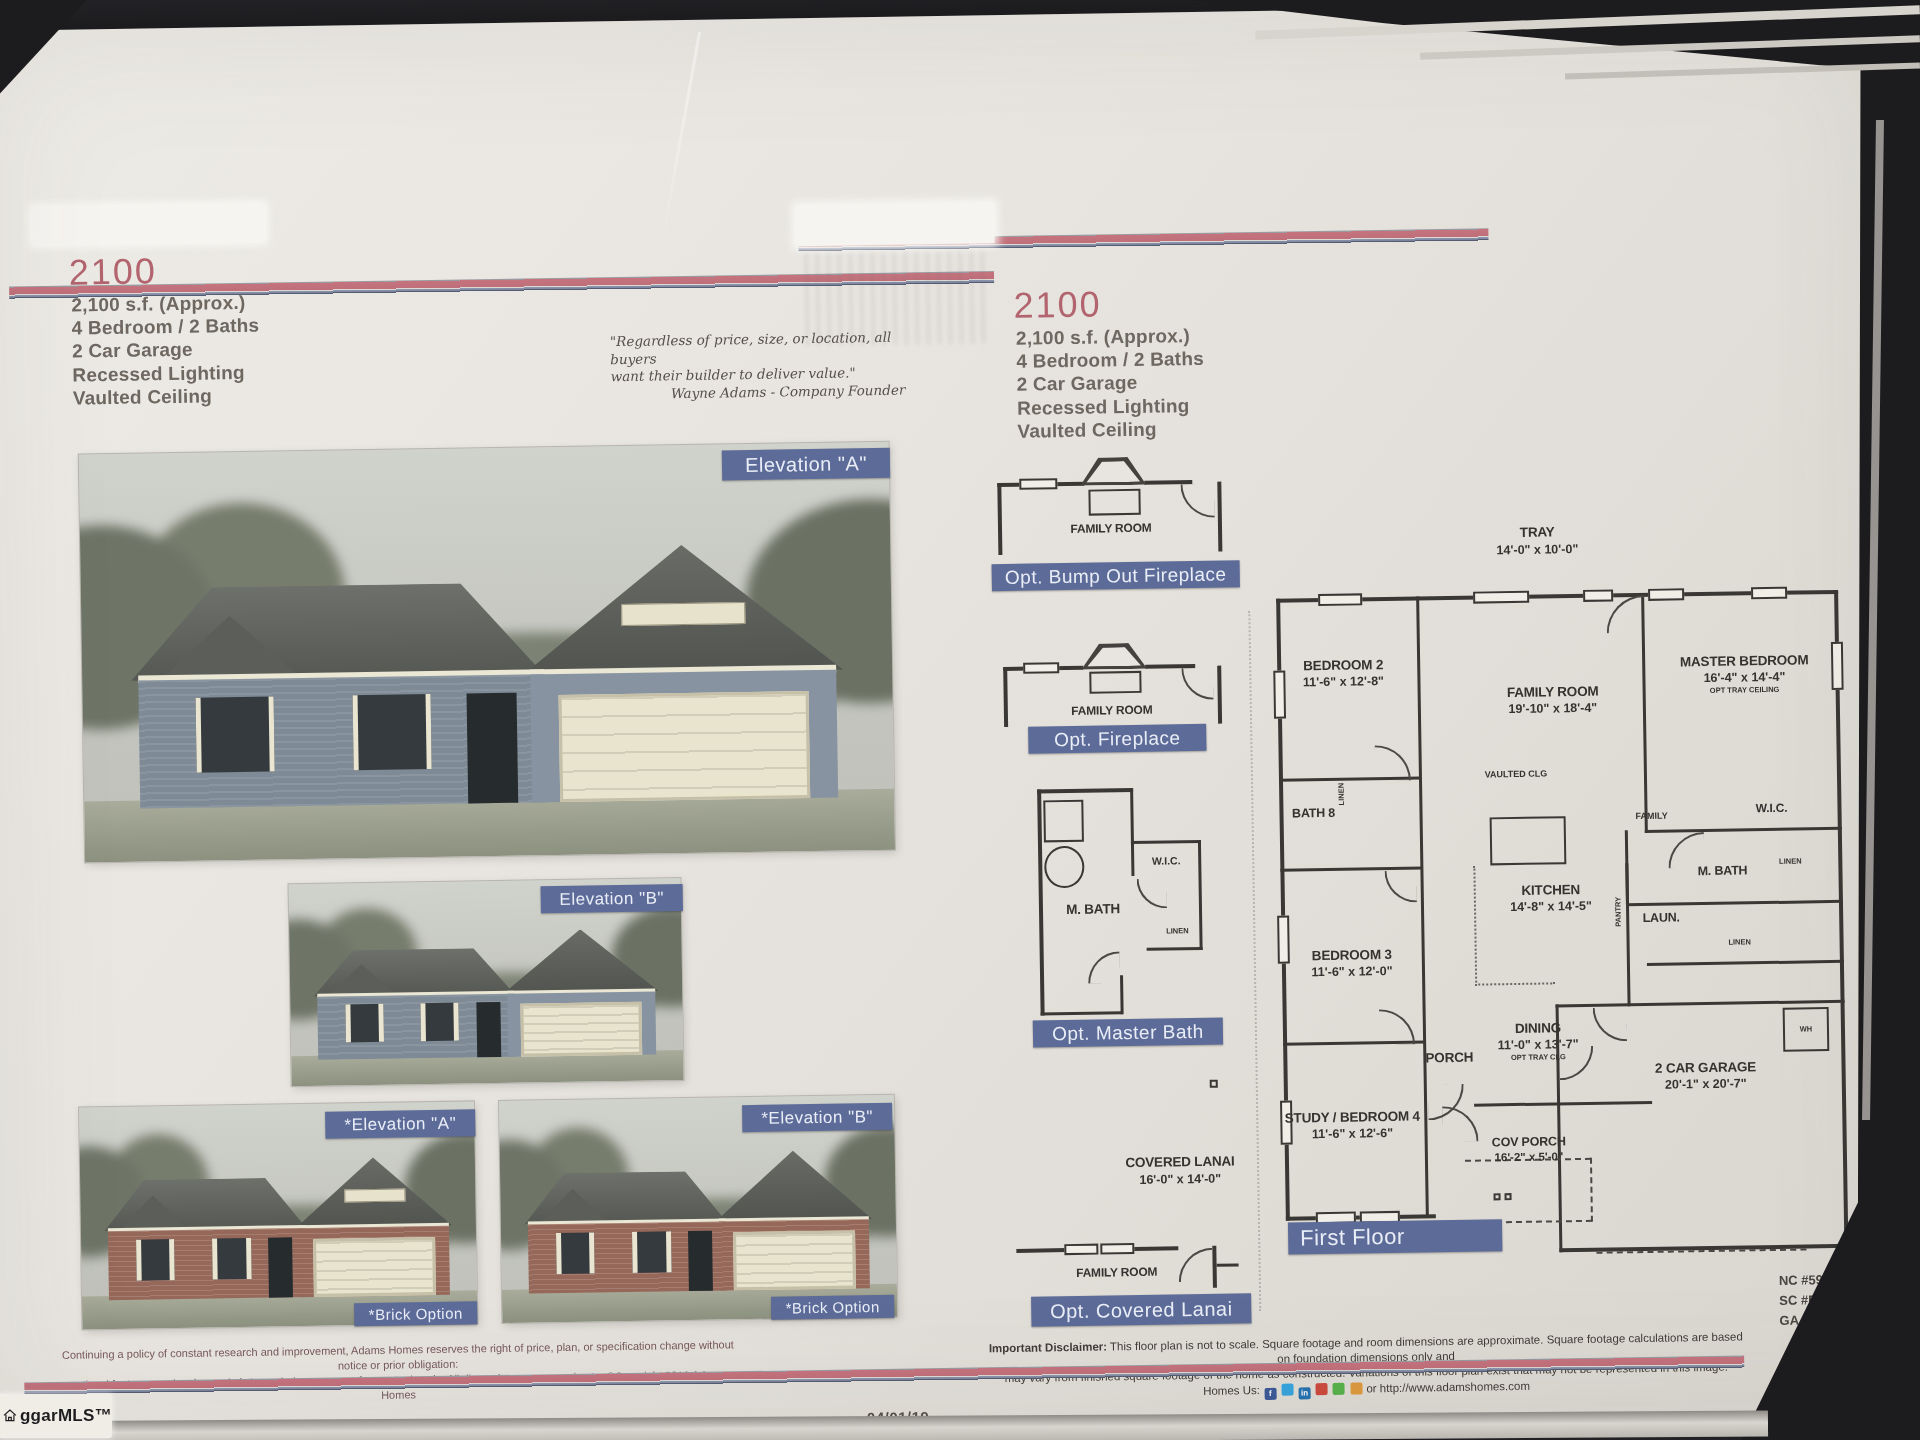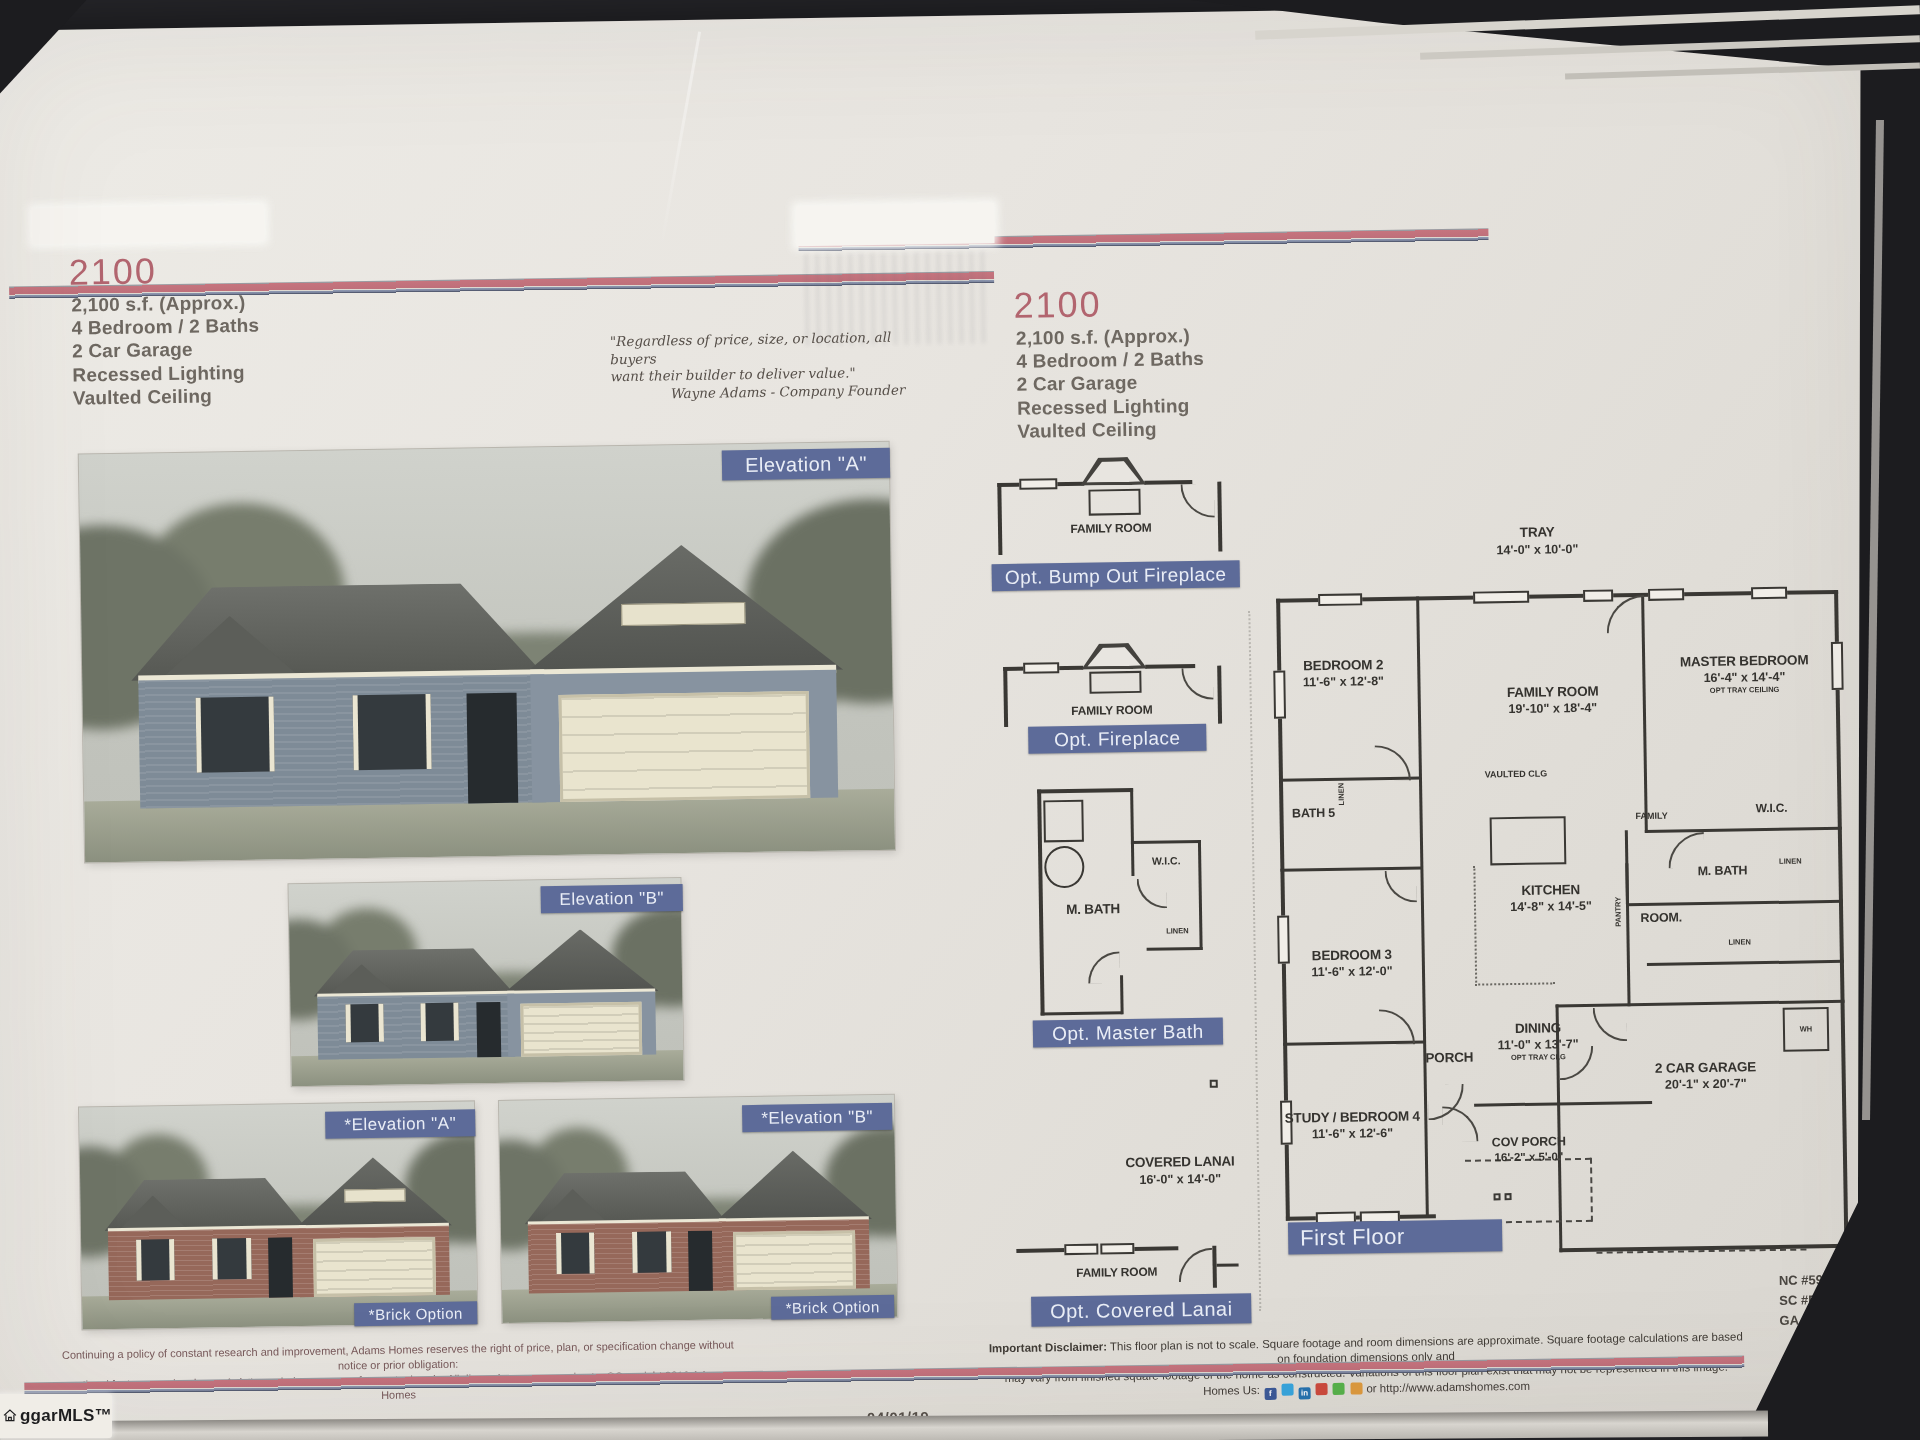--- a/index.html
+++ b/index.html
@@ -333,32 +333,32 @@
       <div class="win" style="left:1844px;top:640px;width:12px;height:48px;"></div>
 
       <div class="rl rn" style="left:1356px;top:648px;">BEDROOM 2</div>
       <div class="rl rd" style="left:1356px;top:665px;">11'-6" x 12'-8"</div>
       <div class="rl rn" style="left:1565px;top:678px;">FAMILY ROOM</div>
       <div class="rl rd" style="left:1565px;top:695px;">19'-10" x 18'-4"</div>
       <div class="rl rsm" style="left:1527px;top:762px;">VAULTED CLG</div>
       <div class="rl rn" style="left:1757px;top:650px;">MASTER BEDROOM</div>
       <div class="rl rd" style="left:1757px;top:667px;">16'-4" x 14'-4"</div>
       <div class="rl rxs" style="left:1757px;top:682px;">OPT TRAY CEILING</div>
-      <div class="rl rn" style="left:1324px;top:796px;font-size:12.5px;">BATH 5</div>
+      <div class="rl rn" style="left:1324px;top:796px;font-size:12.5px;">BATH 8</div>
       <div class="rl rxs vert" style="left:1352px;top:780px;">LINEN</div>
       <div class="rl rn" style="left:1360px;top:938px;">BEDROOM 3</div>
       <div class="rl rd" style="left:1360px;top:955px;">11'-6" x 12'-0"</div>
       <div class="rl rn" style="left:1560px;top:876px;">KITCHEN</div>
       <div class="rl rd" style="left:1560px;top:893px;">14'-8" x 14'-5"</div>
       <div class="rl rxs vert" style="left:1627px;top:902px;">PANTRY</div>
       <div class="rl rsm" style="left:1662px;top:806px;">FAMILY</div>
       <div class="rl rn" style="left:1782px;top:798px;font-size:12px;">W.I.C.</div>
       <div class="rl rn" style="left:1732px;top:860px;font-size:12.5px;">M. BATH</div>
       <div class="rl rxs" style="left:1800px;top:854px;">LINEN</div>
-      <div class="rl rn" style="left:1670px;top:906px;font-size:12.5px;">ROOM.</div>
+      <div class="rl rn" style="left:1670px;top:906px;font-size:12.5px;">LAUN.</div>
       <div class="rl rxs" style="left:1748px;top:934px;">LINEN</div>
       <div class="rl rxs" style="left:1813px;top:1022px;">WH</div>
       <div class="rl rn" style="left:1545px;top:1014px;">DINING</div>
       <div class="rl rd" style="left:1545px;top:1031px;">11'-0" x 13'-7"</div>
       <div class="rl rxs" style="left:1545px;top:1046px;">OPT TRAY CLG</div>
       <div class="rl rn" style="left:1456px;top:1042px;">PORCH</div>
       <div class="rl rn" style="left:1358px;top:1100px;">STUDY / BEDROOM 4</div>
       <div class="rl rd" style="left:1358px;top:1117px;">11'-6" x 12'-6"</div>
       <div class="rl rn" style="left:1534px;top:1128px;font-size:12.5px;">COV PORCH</div>
       <div class="rl rd" style="left:1534px;top:1144px;font-size:11.5px;">16'-2" x 5'-0"</div>

